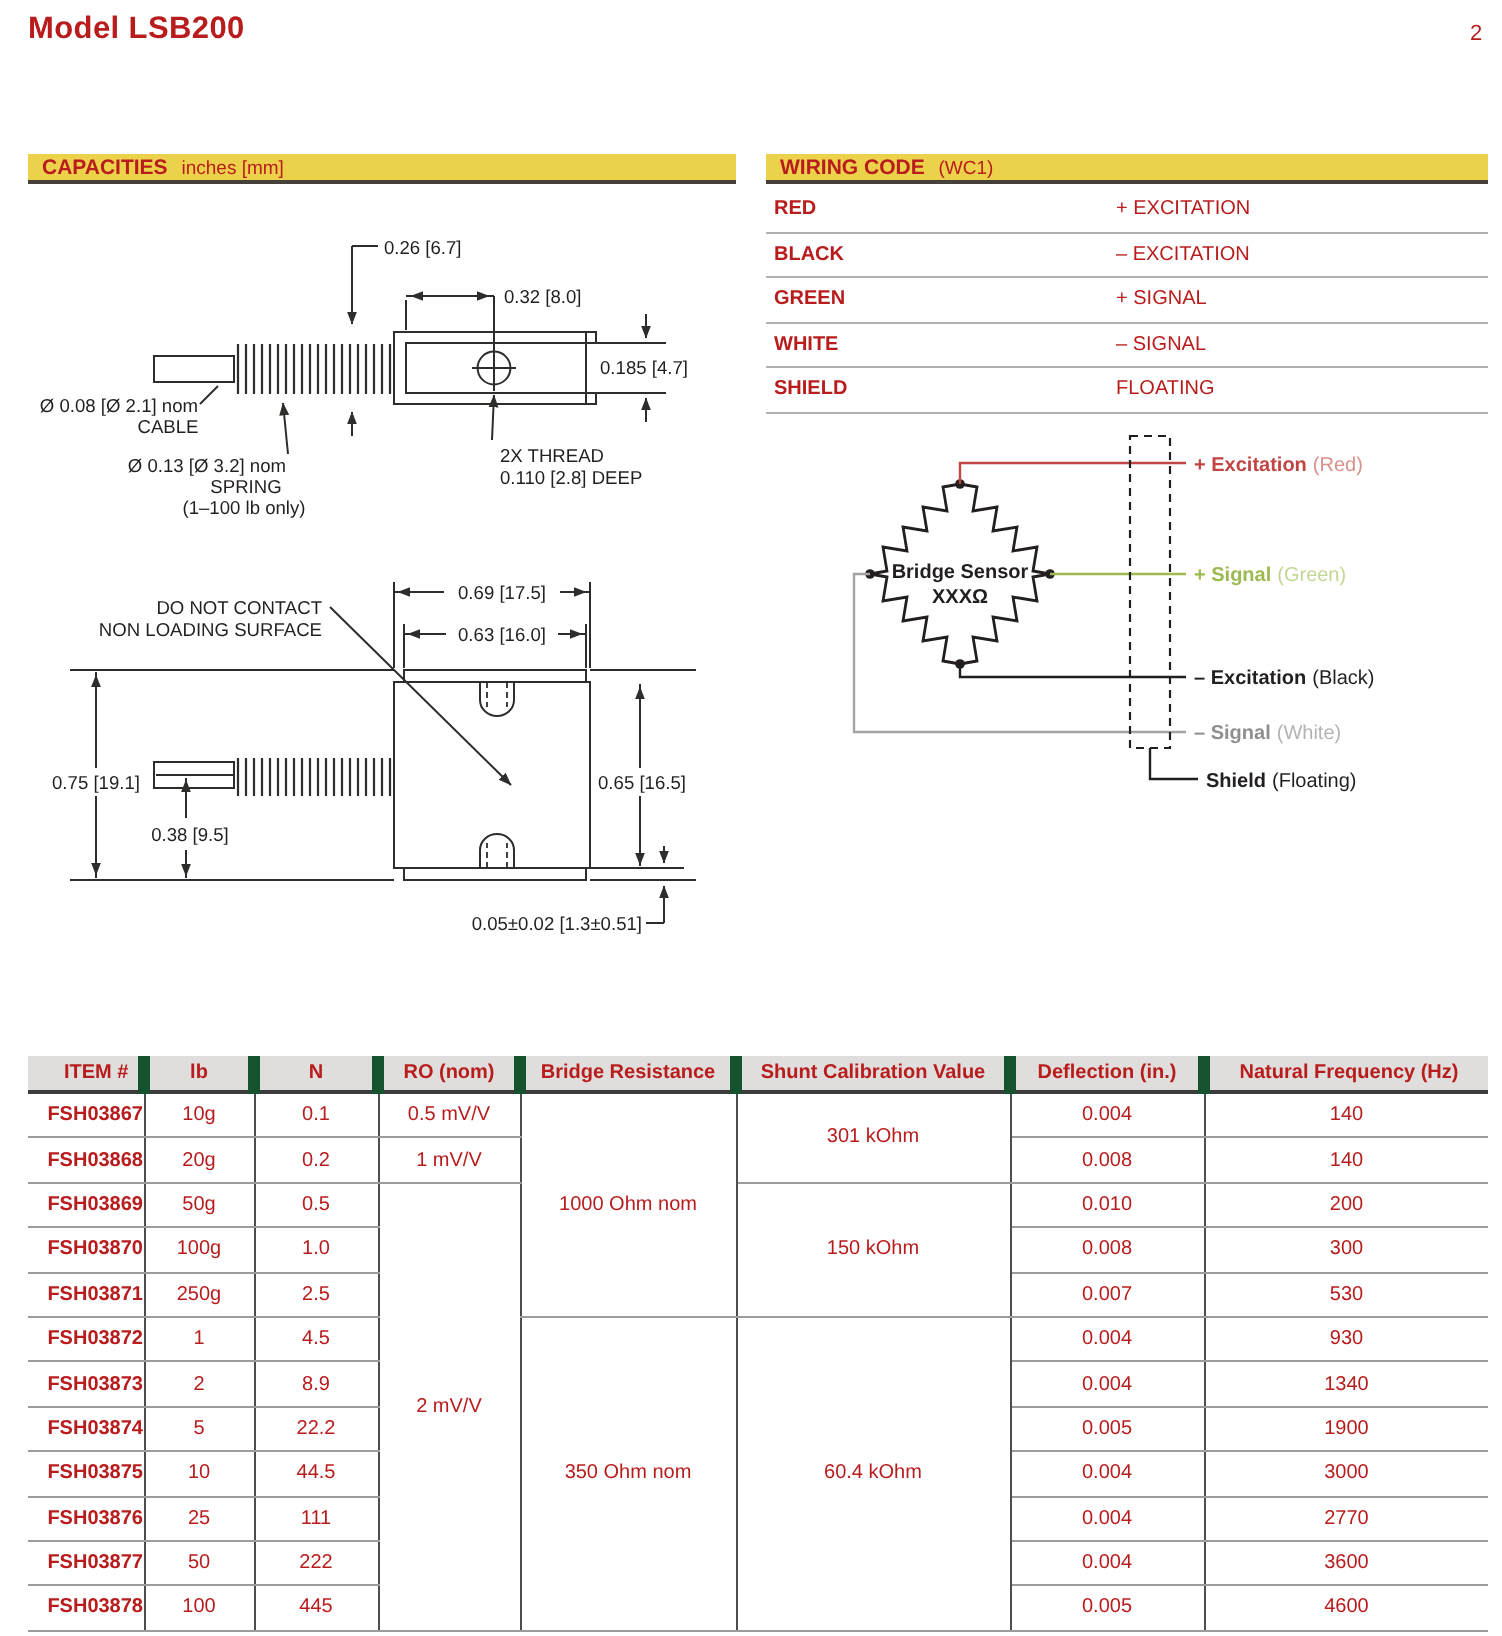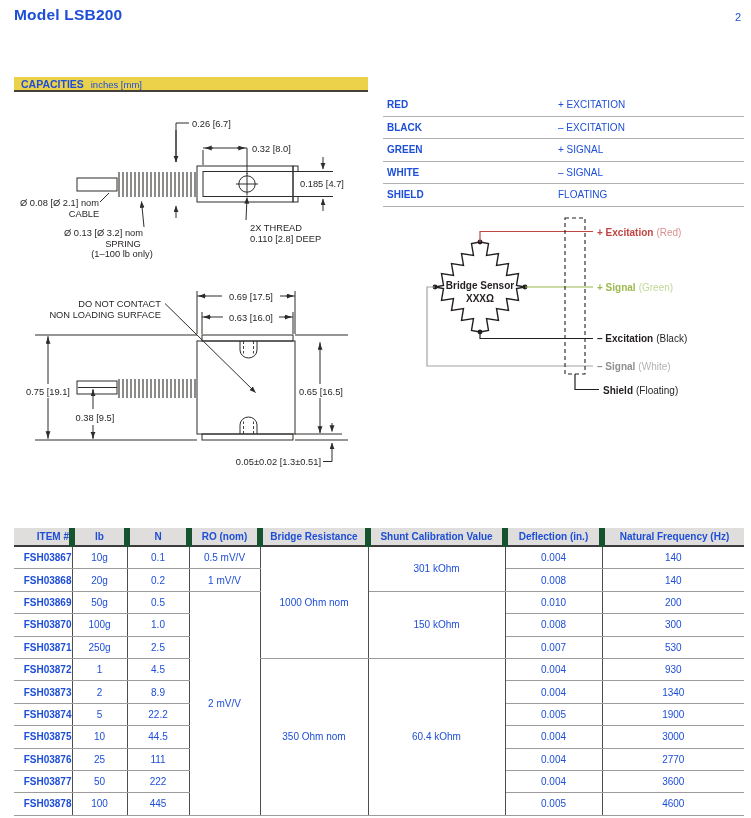--- a/index.html
+++ b/index.html
@@ -1,17 +1,17 @@
 <!DOCTYPE html>
 <html><head>
 <meta charset="utf-8">
 <style>
   html,body{margin:0;padding:0;background:#fff;}
   .page{position:relative;width:751px;height:818px;background:#fff;overflow:hidden;
-        font-family:"Liberation Sans",sans-serif;color:#1d4ed8;}
+        font-family:"Liberation Sans",sans-serif;color:#b91c1c;}
   .title{position:absolute;left:14px;top:6px;font-size:15.5px;font-weight:bold;letter-spacing:.2px;}
   .pagenum{position:absolute;left:735px;top:11px;font-size:11px;}
   .secbar{position:absolute;height:15px;background:#ecd24b;border-bottom:2px solid #45413a;
           line-height:15px;padding-left:7px;box-sizing:border-box;font-size:10.5px;}
   .secbar .t{font-weight:bold;}
   .secbar .s{font-weight:normal;font-size:9.5px;margin-left:4px;}
   .bar-dim{left:14px;top:77px;width:354px;}
   .bar-wir{left:383px;top:77px;width:361px;}
   .bar-cap{left:14px;top:508px;width:730px;}
   
@@ -20,39 +20,43 @@
   .wrow .c{position:absolute;left:4px;top:5px;font-weight:bold;}
   .wrow .f{position:absolute;left:175px;top:5px;}
   
   svg{position:absolute;overflow:visible;}
   svg text{font-family:"Liberation Sans",sans-serif;fill:#231f20;}
   .dtx{font-size:9.3px;}
   
   .cap{position:absolute;left:14px;top:528px;width:730px;border-collapse:collapse;table-layout:fixed;}
   .cap th{background:#dfdedc;font-size:10px;font-weight:bold;height:17px;
           border-bottom:2px solid #3c3c3c;border-left:6px solid #14532d;padding:0;}
-  .cap th:first-child{border-left:none;text-align:right;padding-left:18px;}
+  .cap th:first-child{border-left:none;text-align:left;padding-left:18px;}
   .cap td{font-size:10px;height:21.4px;text-align:center;padding:0;
           border-right:1px solid #4e4e4e;border-bottom:1px solid #9c9c9c;background:#fff;}
   .cap td.item{font-weight:bold;text-align:right;padding-left:3px;}
   .cap td.lastcol{border-right:none;}
 </style>
 </head>
 <body>
 
 <div class="page">
 
   <div class="title">Model LSB200</div>
   <div class="pagenum">2</div>
 
   <div class="secbar bar-dim">
     <span class="t">CAPACITIES</span>
     <span class="s">inches [mm]</span>
   </div>
 
+  <div class="secbar bar-wir">
+    <span class="t">WIRING CODE</span>
+    <span class="s">(WC1)</span>
+  </div>
 
   <div class="wtable">
     <div class="wrow">
       <span class="c">RED</span>
       <span class="f">+ EXCITATION</span>
     </div>
     <div class="wrow">
       <span class="c">BLACK</span>
       <span class="f">– EXCITATION</span>
     </div>

